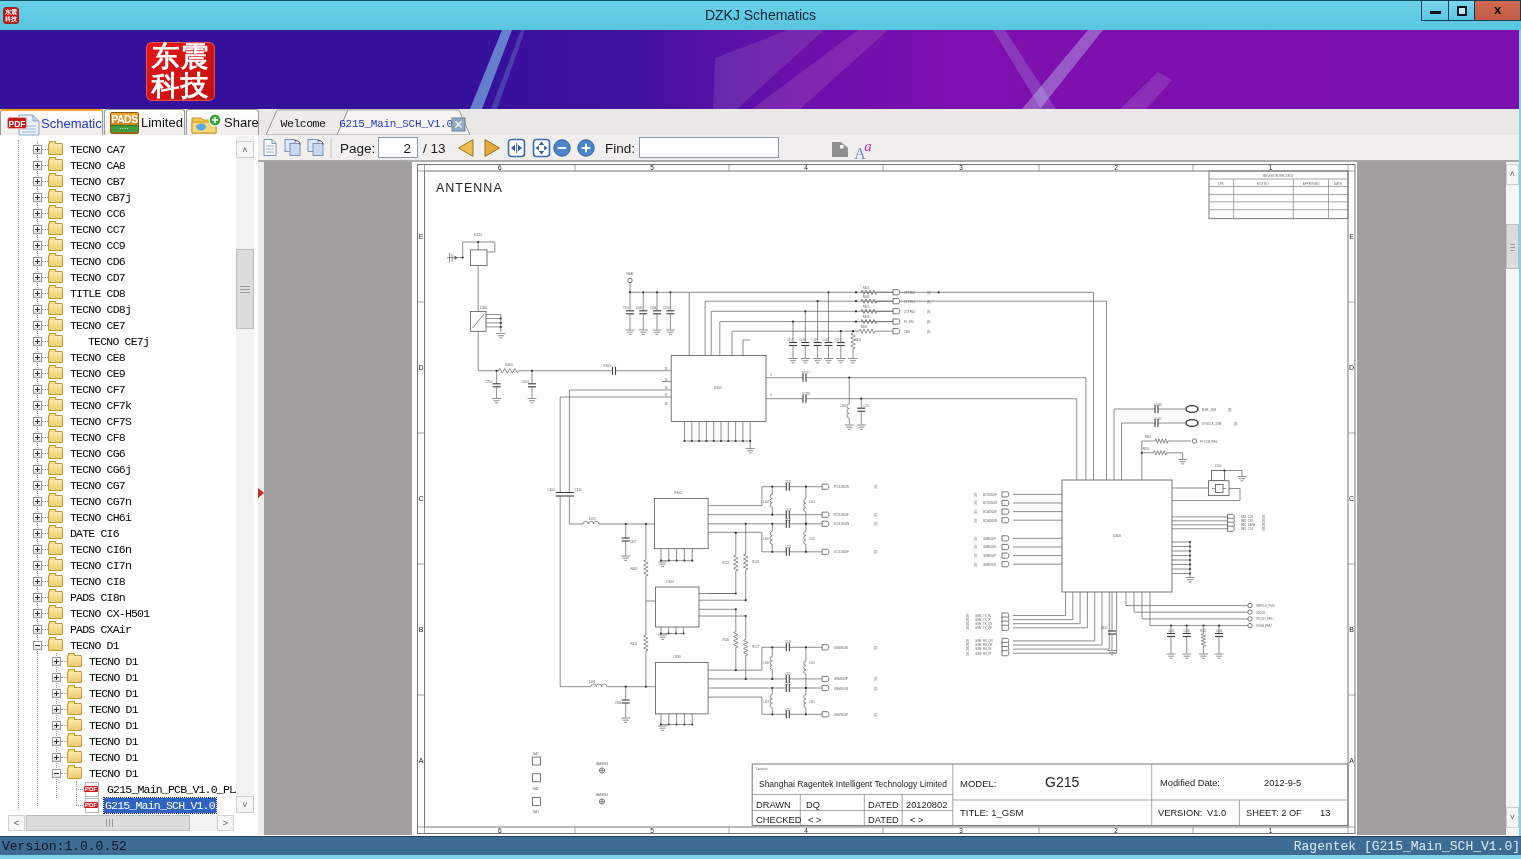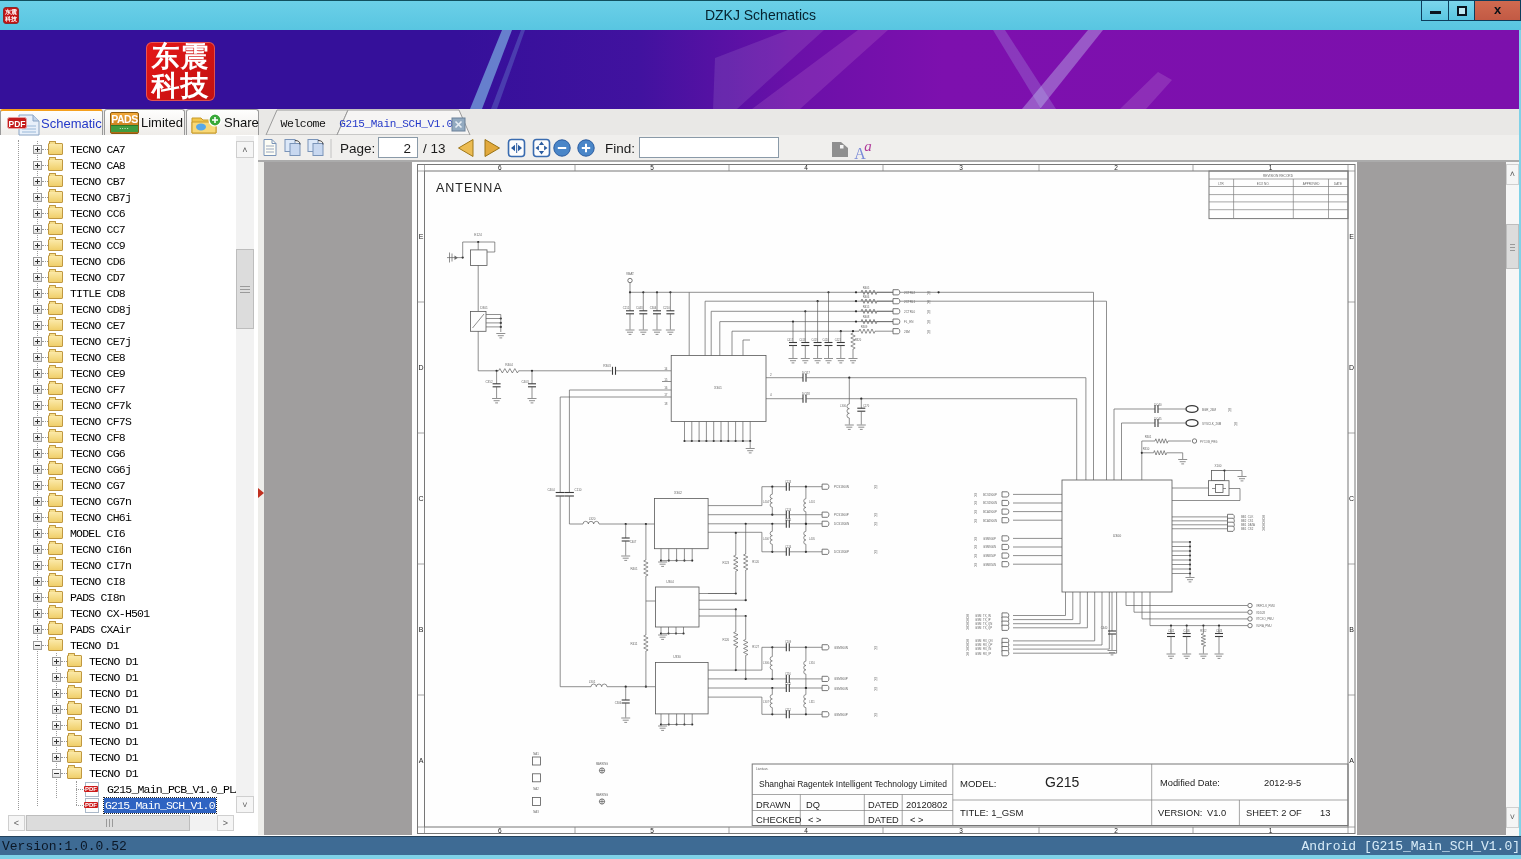--- a/index.html
+++ b/index.html
@@ -288,21 +288,21 @@
       </div>
       <div class="lbl" style="left:70px;top:181.5px">TECNO CE7</div>
       <div class="pm" style="left:33px;top:200.5px">
         <i></i>
         <b></b>
       </div>
       <div class="hd" style="left:42px;top:205px;width:6px"></div>
       <div class="fold" style="left:48px;top:199px">
         <i></i>
       </div>
-      <div class="lbl" style="left:70px;top:197.5px">TECNO CE7j</div>
+      <div class="lbl" style="left:88px;top:197.5px">TECNO CE7j</div>
       <div class="pm" style="left:33px;top:216.5px">
         <i></i>
         <b></b>
       </div>
       <div class="hd" style="left:42px;top:221px;width:6px"></div>
       <div class="fold" style="left:48px;top:215px">
         <i></i>
       </div>
       <div class="lbl" style="left:70px;top:213.5px">TECNO CE8</div>
       <div class="pm" style="left:33px;top:232.5px">
@@ -396,21 +396,21 @@
       </div>
       <div class="lbl" style="left:70px;top:373.5px">TECNO CH6i</div>
       <div class="pm" style="left:33px;top:392.5px">
         <i></i>
         <b></b>
       </div>
       <div class="hd" style="left:42px;top:397px;width:6px"></div>
       <div class="fold" style="left:48px;top:391px">
         <i></i>
       </div>
-      <div class="lbl" style="left:70px;top:389.5px">MODEL CI6</div>
+      <div class="lbl" style="left:70px;top:389.5px">DATE CI6</div>
       <div class="pm" style="left:33px;top:408.5px">
         <i></i>
         <b></b>
       </div>
       <div class="hd" style="left:42px;top:413px;width:6px"></div>
       <div class="fold" style="left:48px;top:407px">
         <i></i>
       </div>
       <div class="lbl" style="left:70px;top:405.5px">TECNO CI6n</div>
       <div class="pm" style="left:33px;top:424.5px">
@@ -1527,15 +1527,15 @@
       <div class="sthumb" style="left:0px;top:62px;width:13px;height:45px">
         <div class="grip" style="top:19px"></div>
         <div class="grip" style="top:22px"></div>
         <div class="grip" style="top:25px"></div>
       </div>
       <div class="sbtn" style="left:0px;top:645px;width:13px;height:21px;font-size:9px;line-height:19px">˅</div>
     </div>
     <div id="rborder"></div>
     <div id="statusbar">
       <span class="lv">Version:1.0.0.52</span>
-      <span class="rv">Android [G215_Main_SCH_V1.0]</span>
+      <span class="rv">Ragentek [G215_Main_SCH_V1.0]</span>
     </div>
     <div id="bstrip"></div>
   </div>
 </body></html>

